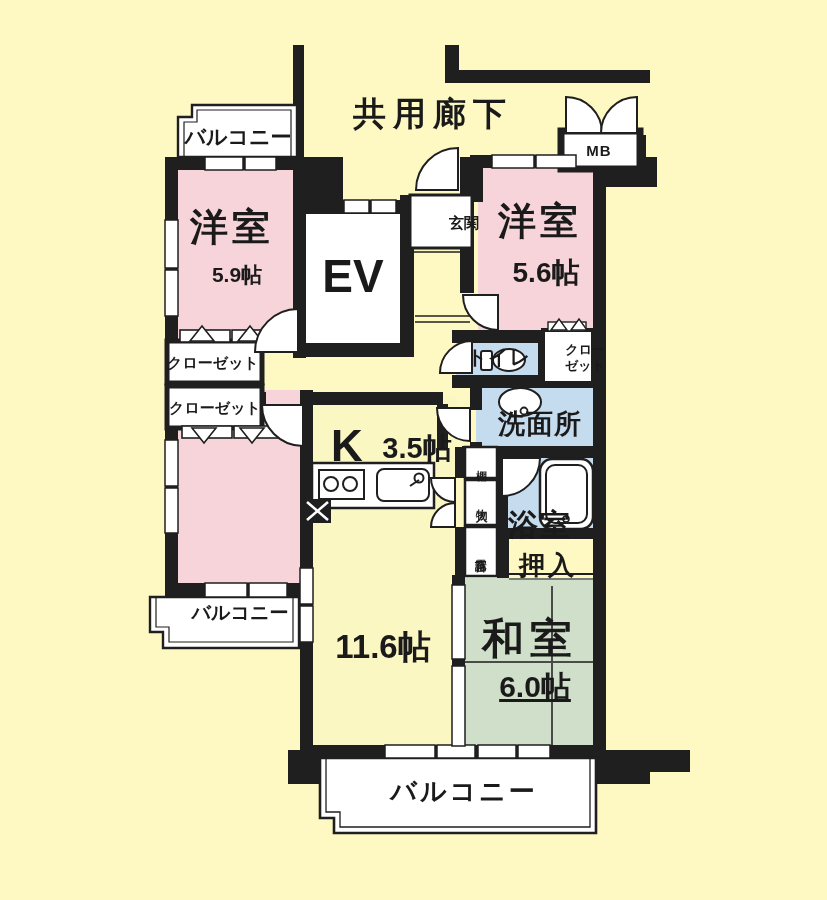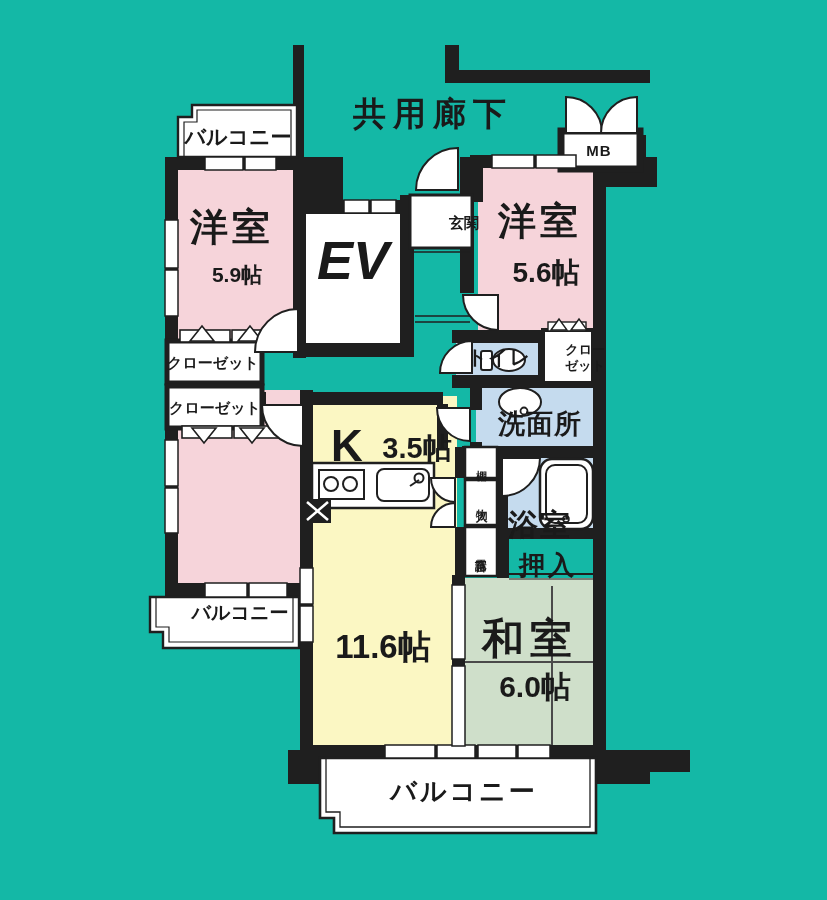--- a/index.html
+++ b/index.html
@@ -1,16 +1,16 @@
 <!DOCTYPE html>
 <html><head>
 <meta charset="utf-8">
 <style>
   html,body{margin:0;padding:0;background:#ffffff;}
-  #plan{position:relative;width:827px;height:900px;background:#14b8a6;overflow:hidden;
+  #plan{position:relative;width:827px;height:900px;background:#fef9c3;overflow:hidden;
         font-family:"Liberation Sans","DejaVu Sans",sans-serif;color:#1a1a1a;}
   #plan svg{position:absolute;left:0;top:0;}
   .lbl{position:absolute;transform:translate(-50%,-50%);white-space:nowrap;
        color:#1a1a1a;font-weight:600;line-height:1;pointer-events:none;}
   .vert{writing-mode:vertical-rl;text-orientation:upright;letter-spacing:1px;line-height:1;}
   .twoline{line-height:1.25;text-align:left;font-weight:600;}
 </style>
 </head>
 <body>
 
@@ -181,21 +181,21 @@
     <path d="M637,97 A36,36 0 0 0 601,133 L637,133 Z"></path>
   </g>
 </svg>
 
 <div class="lbl" style="left:433px;top:113px;font-size:33px;letter-spacing:7px;">共用廊下</div>
 <div class="lbl" style="left:238px;top:136px;font-size:21px;">バルコニー</div>
 
 <div class="lbl" style="left:232px;top:227px;font-size:38px;letter-spacing:4px;">洋室</div>
 <div class="lbl" style="left:237px;top:274px;font-size:21px;">5.9帖</div>
 
-<div class="lbl" style="left:353px;top:260px;font-size:54px;font-weight:600;font-style:italic;">EV</div>
+<div class="lbl" style="left:353px;top:276px;font-size:46px;font-weight:600;">EV</div>
 <div class="lbl" style="left:440px;top:222px;font-size:15px;margin-left:24px;">玄関</div>
 
 <div class="lbl" style="left:540px;top:221px;font-size:38px;letter-spacing:4px;">洋室</div>
 <div class="lbl" style="left:546px;top:273px;font-size:28px;">5.6帖</div>
 
 <div class="lbl" style="left:599px;top:150px;font-size:15px;letter-spacing:1px;">MB</div>
 
 <div class="lbl" style="left:213px;top:362px;font-size:15px;">クローゼット</div>
 <div class="lbl" style="left:215px;top:407px;font-size:15px;">クローゼット</div>
 
@@ -213,18 +213,18 @@
 <div class="lbl vert" style="left:481px;top:462px;font-size:11px;">棚</div>
 <div class="lbl vert" style="left:481px;top:501px;font-size:11.5px;">物入</div>
 <div class="lbl vert" style="left:480px;top:551px;font-size:11.5px;">電話台</div>
 
 <div class="lbl" style="left:347px;top:446px;font-size:44px;font-weight:600;">K</div>
 <div class="lbl" style="left:417px;top:448px;font-size:29px;">3.5帖</div>
 
 <div class="lbl" style="left:383px;top:646px;font-size:33px;">11.6帖</div>
 
 <div class="lbl" style="left:530px;top:639px;font-size:42px;letter-spacing:6px;">和室</div>
-<div class="lbl" style="left:535px;top:687px;font-size:30px;">6.0帖</div>
+<div class="lbl" style="left:535px;top:687px;font-size:30px;text-decoration:underline;">6.0帖</div>
 
 <div class="lbl" style="left:240px;top:612px;font-size:19px;">バルコニー</div>
 <div class="lbl" style="left:464px;top:791px;font-size:26px;letter-spacing:3px;">バルコニー</div>
 
 </div>
 
 </body></html>

